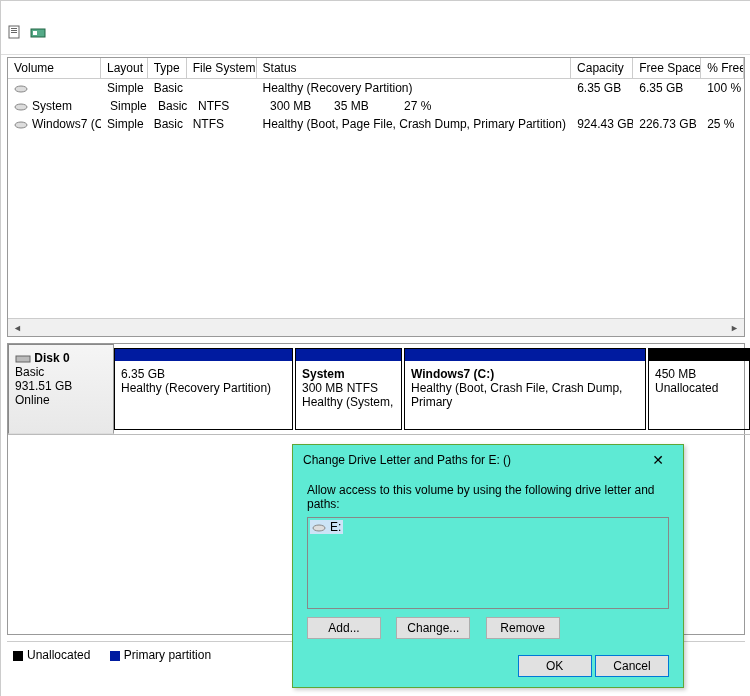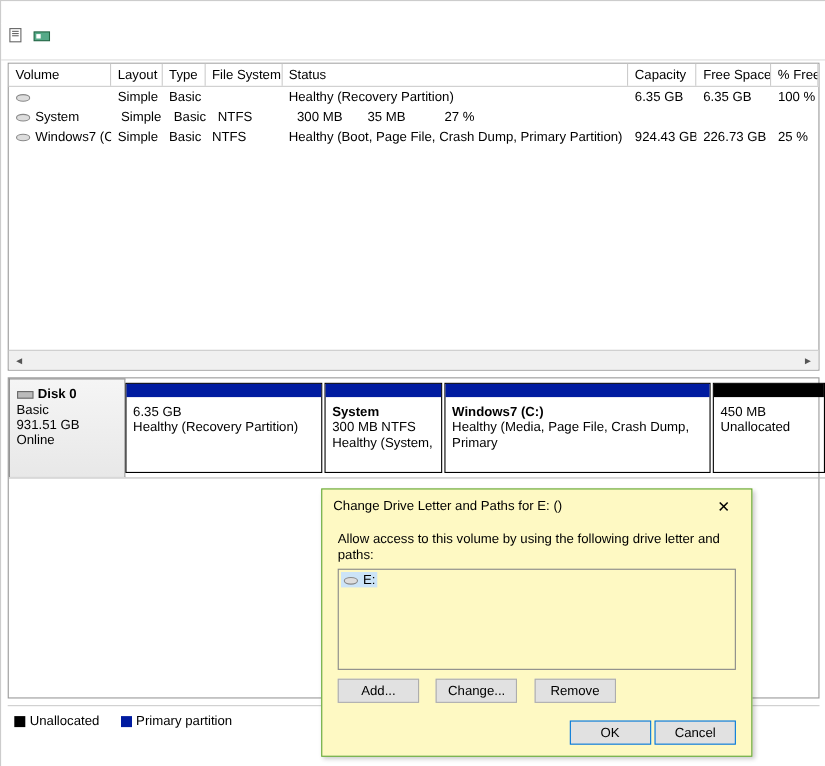--- a/index.html
+++ b/index.html
@@ -28,21 +28,21 @@
 .diskname{font-weight:bold}
 .diskmap{flex:1;display:flex;margin:4px 4px 4px 0}
 .part{border:1px solid #000;margin-right:2px;display:flex;flex-direction:column}
 .partbar{height:12px;background:#001ba0}
 .partbar.unalloc{background:#000}
 .partbody{padding:6px;flex:1;overflow:hidden}
 .parttitle{font-weight:bold}
 .legend{padding:6px 6px;border-top:1px solid #ccc;margin:6px 6px 0 6px}
 .lg{display:inline-block;margin-right:16px}
 .lg .sw{display:inline-block;width:10px;height:10px;margin-right:4px;vertical-align:middle}
-.dialog{position:absolute;left:291px;top:443px;width:390px;height:242px;border:1px solid #5fa636;background:#fef9c3;box-shadow:2px 2px 4px rgba(0,0,0,0.2)}
+.dialog{position:absolute;left:291px;top:443px;width:390px;height:242px;border:1px solid #5fa636;background:#5eead4;box-shadow:2px 2px 4px rgba(0,0,0,0.2)}
 .dtitle{height:30px;display:flex;align-items:center;padding:0 10px;justify-content:space-between}
 .dtitle button{background:none;border:none;width:30px;height:30px;font-size:14px;cursor:pointer}
 .dbody{padding:8px 14px}
 .listbox{border:1px solid #888;height:86px;margin-top:6px;overflow:auto;padding:2px}
 .listitem{background:#cce4f7;display:inline-block;padding:0 2px}
 .dbtns{margin-top:8px}
 .dbtns button{width:74px;height:22px;margin-right:12px;font-size:12px;background:#e1e1e1;border:1px solid #adadad;cursor:pointer}
 .dfoot{position:absolute;bottom:10px;right:14px}
 .dfoot button{width:74px;height:22px;margin-left:0;font-size:12px;background:#e1e1e1;border:1px solid #0078d7;cursor:pointer}
 </style>
@@ -136,21 +136,21 @@
             <div class="partbody">
               <div class="parttitle">System</div>
               <div>300 MB NTFS</div>
               <div>Healthy (System,</div>
             </div>
           </div>
           <div class="part" style="width:240px">
             <div class="partbar "></div>
             <div class="partbody">
               <div class="parttitle">Windows7  (C:)</div>
-              <div>Healthy (Media, Page File, Crash Dump, Primary</div>
+              <div>Healthy (Boot, Crash File, Crash Dump, Primary</div>
             </div>
           </div>
           <div class="part" style="width:100px">
             <div class="partbar unalloc"></div>
             <div class="partbody">
               <div>450 MB</div>
               <div>Unallocated</div>
             </div>
           </div>
         </div>

